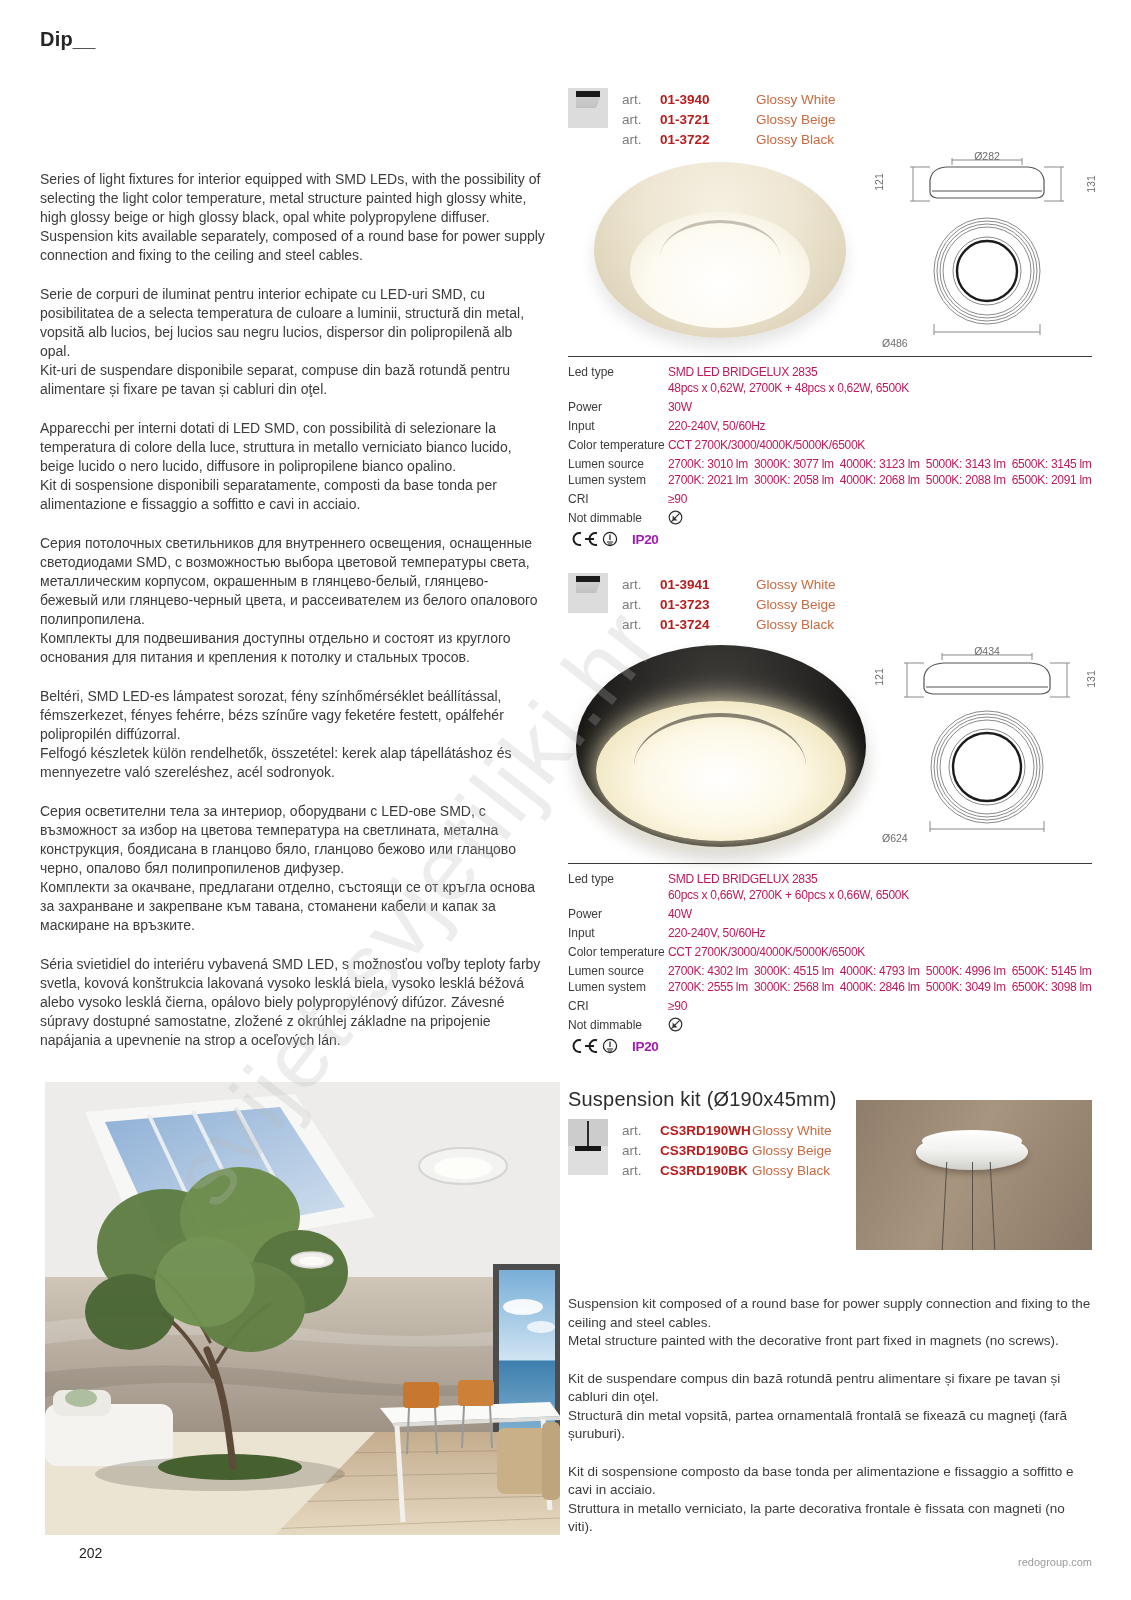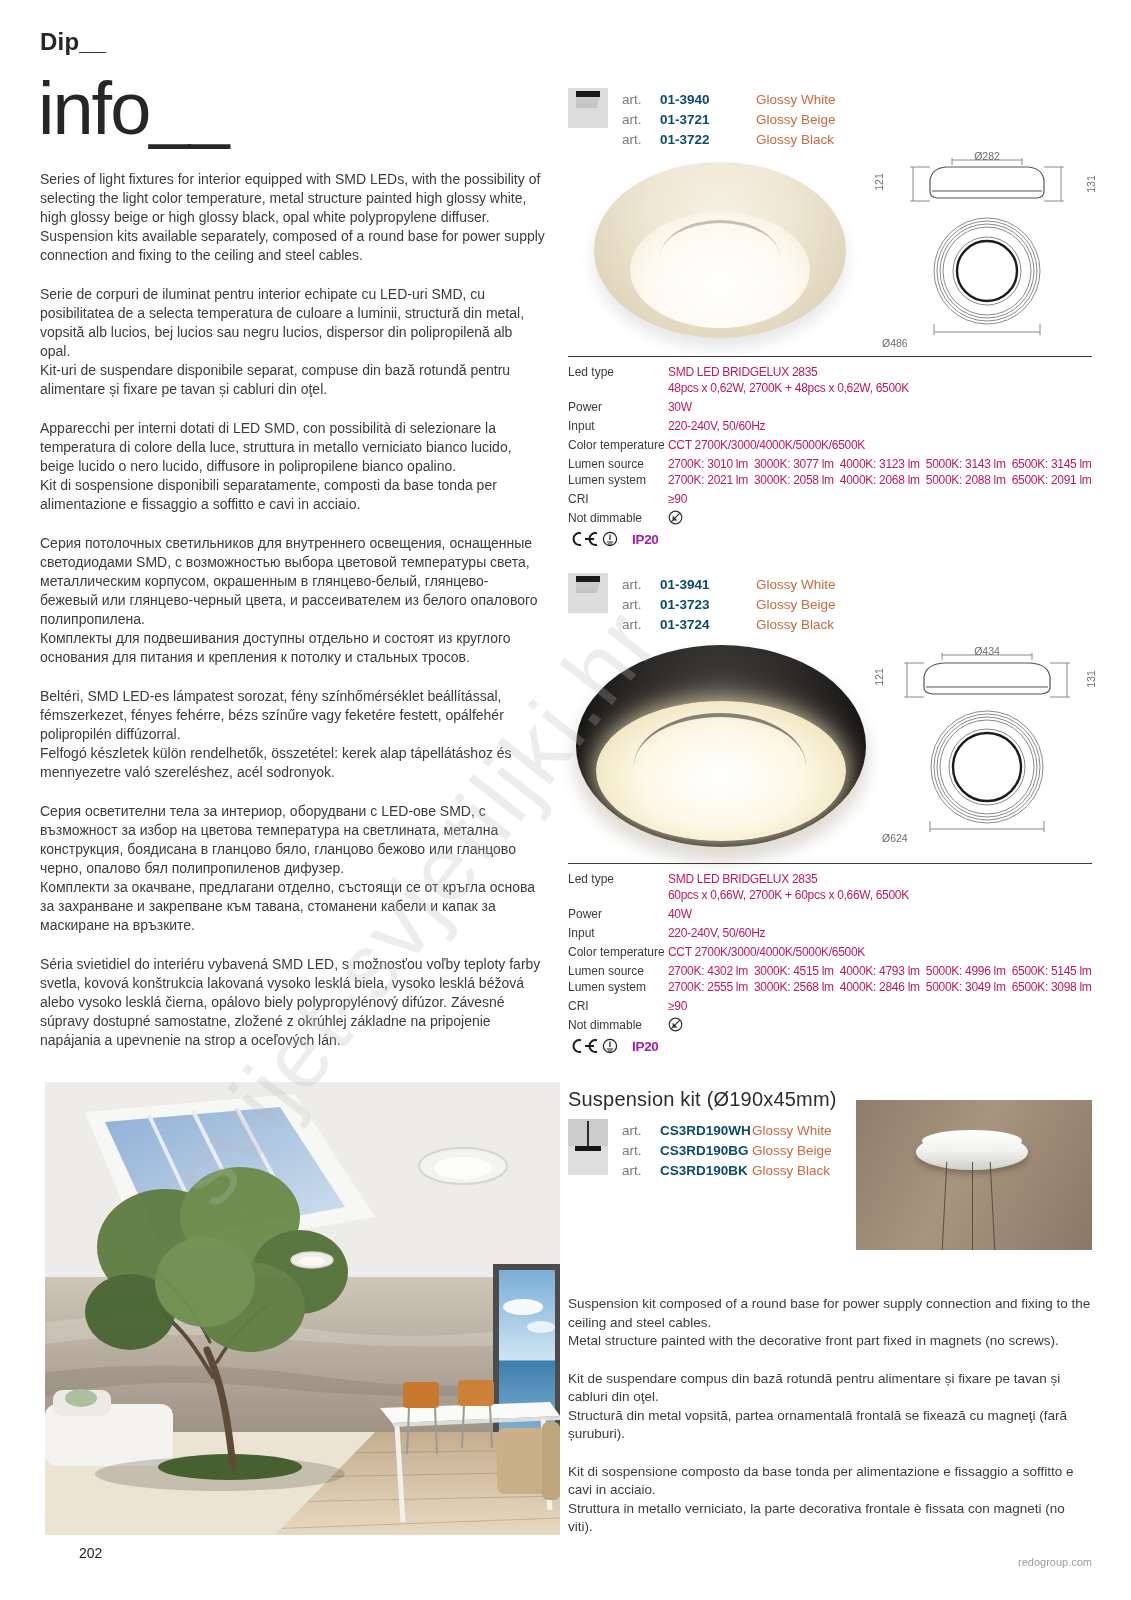--- a/index.html
+++ b/index.html
@@ -1,34 +1,34 @@
 <!DOCTYPE html>
 <html><head>
 <meta charset="utf-8">
 <style>
   html,body{margin:0;padding:0;background:#ffffff;}
   .page{position:relative;width:1131px;height:1600px;background:#fff;overflow:hidden;
         font-family:"Liberation Sans",sans-serif;color:#3d3d3d;}
   
-  .brand{position:absolute;left:40px;top:28px;font-size:24px;font-weight:700;color:#262626;letter-spacing:.2px;}
+  .brand{position:absolute;left:40px;top:28px;font-size:20px;font-weight:700;color:#262626;letter-spacing:.2px;}
   .info-title{position:absolute;left:38px;top:72px;font-size:74px;font-weight:300;color:#262626;line-height:1;letter-spacing:-2px;}
   
   .intro{position:absolute;left:40px;top:170px;width:505px;}
   .intro p{margin:0 0 20px 0;font-size:14px;line-height:19px;white-space:pre-line;color:#3c3c3c;}
   
   .rcol{position:absolute;left:568px;top:88px;width:524px;}
   .prod-head{display:flex;align-items:flex-start;}
   .mount-icon{width:40px;height:40px;background:#dcdcdc;position:relative;flex:none;}
   .mount-icon .bar{position:absolute;top:3px;left:8px;right:8px;height:6px;background:#1b1b1b;}
   .mount-icon .body{position:absolute;top:9px;left:8px;right:8px;height:11px;
        background:linear-gradient(#cdcdcd,#c2c2c2);clip-path:polygon(0 0,100% 0,84% 100%,0 100%);}
   .art-table{margin-left:14px;padding-top:2px;}
   .art-row{display:flex;font-size:13.5px;line-height:20px;}
   .art-lbl{color:#7b7b7b;width:28px;}
-  .art-code{font-weight:700;color:#0c4a6e;width:96px;margin-left:10px;}
+  .art-code{font-weight:700;color:#b91c1c;width:96px;margin-left:10px;}
   .art-fin{color:#c8693f;}
   .media-row{display:flex;margin-top:4px;}
   
   .photo{position:relative;width:304px;height:192px;flex:none;}
   .fb-rim{position:absolute;left:26px;top:8px;width:252px;height:176px;border-radius:50%;
       background:radial-gradient(ellipse at 50% 28%,#f6f0e2 0%,#efe7d4 40%,#e2d8c0 72%,#cfc4a6 100%);
       box-shadow:0 10px 16px rgba(0,0,0,.10);}
   .fb-inner{position:absolute;left:62px;top:58px;width:180px;height:116px;border-radius:50%;
       background:radial-gradient(ellipse at 50% 62%,#ffffff 0%,#fdfaf1 55%,#efe8d2 100%);}
   .fb-arc{position:absolute;left:92px;top:66px;width:120px;height:72px;border-radius:50%;
@@ -86,21 +86,20 @@
   
   .watermark{position:absolute;left:150px;top:1160px;transform:rotate(-52deg);transform-origin:left top;
       font-size:92px;color:rgba(185,185,185,.26);letter-spacing:3px;white-space:nowrap;pointer-events:none;}
 </style>
 </head>
 <body>
 
 <div class="page">
 
   <div class="brand">Dip__</div>
-  <div class="info-title">info__</div>
 
   <div class="intro">
     <p>Series of light fixtures for interior equipped with SMD LEDs, with the possibility of selecting the light color temperature, metal structure painted high glossy white, high glossy beige or high glossy black, opal white polypropylene diffuser.
 Suspension kits available separately, composed of a round base for power supply connection and fixing to the ceiling and steel cables.</p>
     <p>Serie de corpuri de iluminat pentru interior echipate cu LED-uri SMD, cu posibilitatea de a selecta temperatura de culoare a luminii, structură din metal, vopsită alb lucios, bej lucios sau negru lucios, dispersor din polipropilenă alb opal.
 Kit-uri de suspendare disponibile separat, compuse din bază rotundă pentru alimentare și fixare pe tavan și cabluri din oţel.</p>
     <p>Apparecchi per interni dotati di LED SMD, con possibilità di selezionare la temperatura di colore della luce, struttura in metallo verniciato bianco lucido, beige lucido o nero lucido, diffusore in polipropilene bianco opalino.
 Kit di sospensione disponibili separatamente, composti da base tonda per alimentazione e fissaggio a soffitto e cavi in acciaio.</p>
     <p>Серия потолочных светильников для внутреннего освещения, оснащенные светодиодами SMD, с возможностью выбора цветовой температуры света, металлическим корпусом, окрашенным в глянцево-белый, глянцево-бежевый или глянцево-черный цвета, и рассеивателем из белого опалового полипропилена.
 Комплекты для подвешивания доступны отдельно и состоят из круглого основания для питания и крепления к потолку и стальных тросов.</p>

